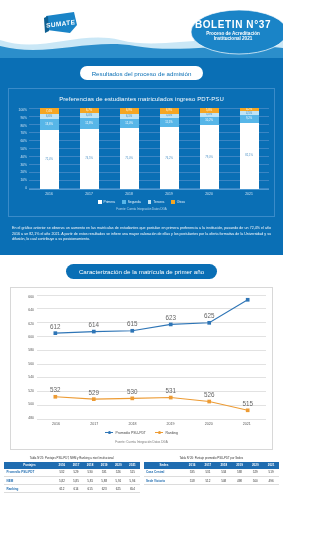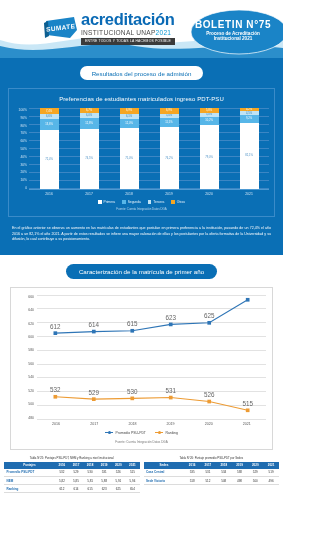--- a/index.html
+++ b/index.html
@@ -193,31 +193,24 @@
   </svg>
 
   <div class="logo-block">
     <div class="sumate-badge">
       <svg viewBox="0 0 34 24" style="position:absolute;inset:0;width:34px;height:24px;">
         <polygon points="2,5 30,1 33,14 26,22 3,19" fill="#1a84c7"></polygon>
         <polygon points="0,7 4,5 5,20 1,22" fill="#0d5f91"></polygon>
       </svg>
       <span class="sumate-txt">SUMATE</span>
     </div>
-    <div class="acred-wrap">
-      <div class="acred-title">acreditación</div>
-      <div class="acred-sub">
-        <span>INSTITUCIONAL UNAP</span><span class="yr">2021</span>
-      </div>
-      <div class="acred-tag">ENTRE TODOS Y TODAS LA HACEMOS POSIBLE</div>
-    </div>
   </div>
 
   <div class="boletin">
-    <div class="boletin-n">BOLETIN N°75</div>
+    <div class="boletin-n">BOLETIN N°37</div>
     <div class="boletin-s1">Proceso de Acreditación</div>
     <div class="boletin-s2">Institucional 2021</div>
   </div>
 </div>
 
 <div class="blue-section">
   <div class="pill">Resultados del proceso de admisión</div>
 
   <div class="chart1-card">
     <div class="chart1-title">Preferencias de estudiantes matriculados ingreso PDT-PSU</div>

